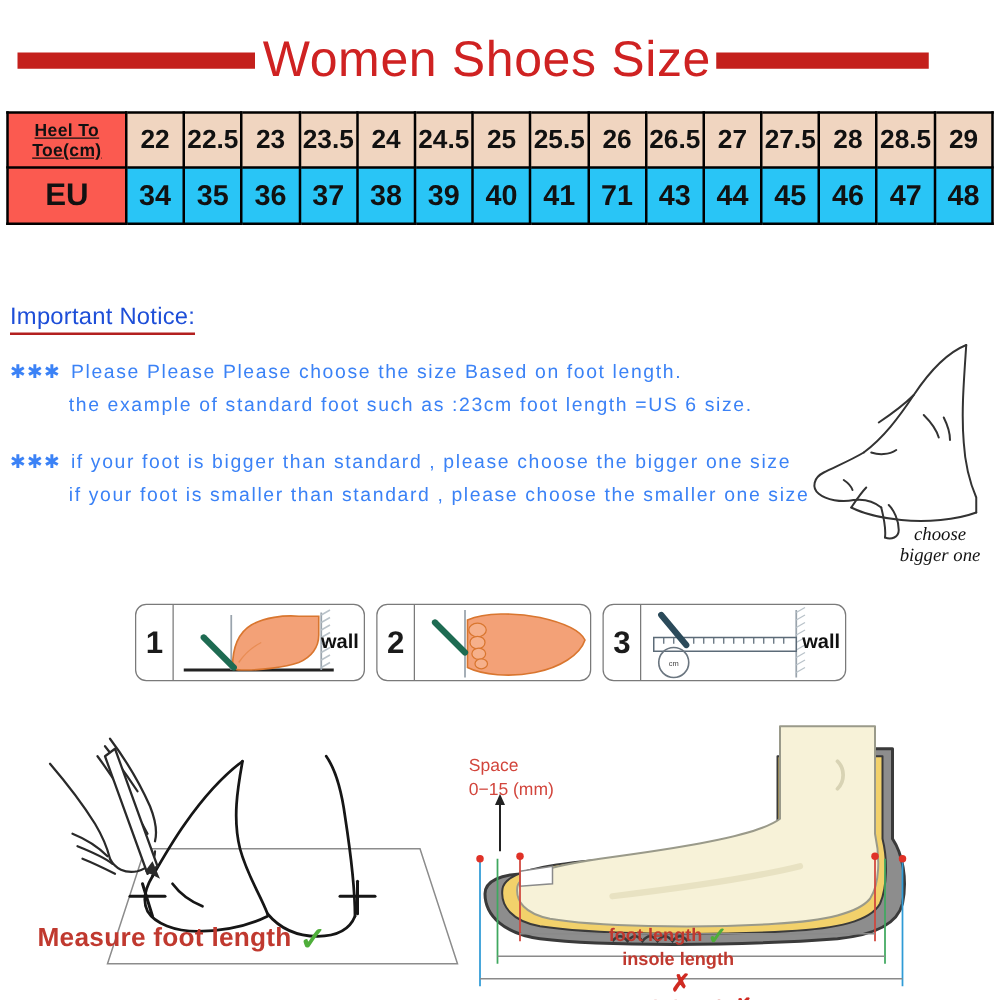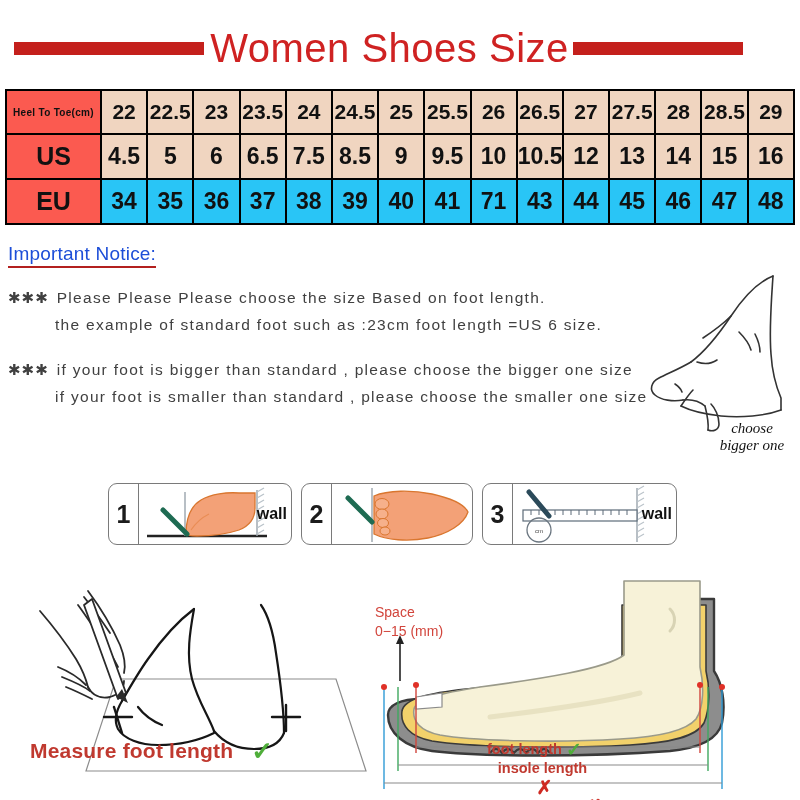--- a/index.html
+++ b/index.html
@@ -42,40 +42,40 @@
     vertical-align:middle;
     font-weight:700;
     color:#111;
     padding:0;
     font-family:"Liberation Sans", sans-serif;
   }
   .rowlabel {
     background:#fb5a50; width:95px;
     color:#000;
   }
-  .rowlabel.small { font-size:10px; letter-spacing:.3px;
-    font-family:"Liberation Mono", monospace; font-weight:700; }
+  .rowlabel.small { font-size:14px; letter-spacing:.3px;
+    font-family:"Liberation Mono", monospace; font-weight:700;text-decoration:underline; }
   .rowlabel.big { font-size:25px; }
   .cell-beige { background:#f0d5c0; }
   .cell-blue  { background:#29c5f6; }
   tr.r-heel td { height:44px; font-size:21px; }
   tr.r-us   td { height:45px; font-size:23px; }
   tr.r-eu   td { height:45px; font-size:23px; }
 
   
   #notice { position:absolute; left:8px; top:243px; width:700px; }
   #notice-title {
     color:#1d4ed8; font-size:19px;
     border-bottom:2px solid #b3201f;
     display:inline-block; padding-bottom:1px; letter-spacing:.2px;
   }
   .notice-block { margin-top:16px; color:#111; }
   .notice-line {
     font-size:15.5px; line-height:27px; letter-spacing:1.3px;
-    white-space:nowrap; color:#404040;
+    white-space:nowrap; color:#3b82f6;
   }
   .stars { letter-spacing:1px; margin-right:8px; font-size:15px; }
   .indent { padding-left:47px; }
   .nb2 { margin-top:18px; }
 
   
   #foot-sketch { position:absolute; left:645px; top:258px; width:150px; height:180px; }
   #choose-bigger {
     position:absolute; left:697px; top:420px; width:110px;
     text-align:center; font-family:"Liberation Serif", serif;
@@ -106,21 +106,21 @@
     position:absolute; right:4px; top:50%; transform:translateY(-50%);
     font-size:16px; font-weight:700; color:#111;
   }
 
   
   #measure-panel { position:absolute; left:18px; top:575px; width:355px; height:215px; }
   #measure-label {
     position:absolute; left:30px; top:738px;
     font-size:21px; font-weight:700; color:#c0392f;
     letter-spacing:.2px; white-space:nowrap;
-    display:flex; align-items:center; gap:18px;
+    display:flex; align-items:center; gap:6px;
   }
   #measure-label .tick { color:#4fae3a; font-size:26px; line-height:1; }
 
   
   #shoe-panel { position:absolute; left:370px; top:575px; width:430px; height:225px; }
   #space-label {
     position:absolute; left:375px; top:603px;
     color:#d2453c; font-size:14px; line-height:19px; font-weight:400;
     white-space:nowrap;
   }
@@ -157,38 +157,20 @@
       <td class="cell-beige">24.5</td>
       <td class="cell-beige">25</td>
       <td class="cell-beige">25.5</td>
       <td class="cell-beige">26</td>
       <td class="cell-beige">26.5</td>
       <td class="cell-beige">27</td>
       <td class="cell-beige">27.5</td>
       <td class="cell-beige">28</td>
       <td class="cell-beige">28.5</td>
       <td class="cell-beige">29</td>
-    </tr>
-    <tr class="r-us">
-      <td class="rowlabel big">US</td>
-      <td class="cell-beige">4.5</td>
-      <td class="cell-beige">5</td>
-      <td class="cell-beige">6</td>
-      <td class="cell-beige">6.5</td>
-      <td class="cell-beige">7.5</td>
-      <td class="cell-beige">8.5</td>
-      <td class="cell-beige">9</td>
-      <td class="cell-beige">9.5</td>
-      <td class="cell-beige">10</td>
-      <td class="cell-beige">10.5</td>
-      <td class="cell-beige">12</td>
-      <td class="cell-beige">13</td>
-      <td class="cell-beige">14</td>
-      <td class="cell-beige">15</td>
-      <td class="cell-beige">16</td>
     </tr>
     <tr class="r-eu">
       <td class="rowlabel big">EU</td>
       <td class="cell-blue">34</td>
       <td class="cell-blue">35</td>
       <td class="cell-blue">36</td>
       <td class="cell-blue">37</td>
       <td class="cell-blue">38</td>
       <td class="cell-blue">39</td>
       <td class="cell-blue">40</td>

